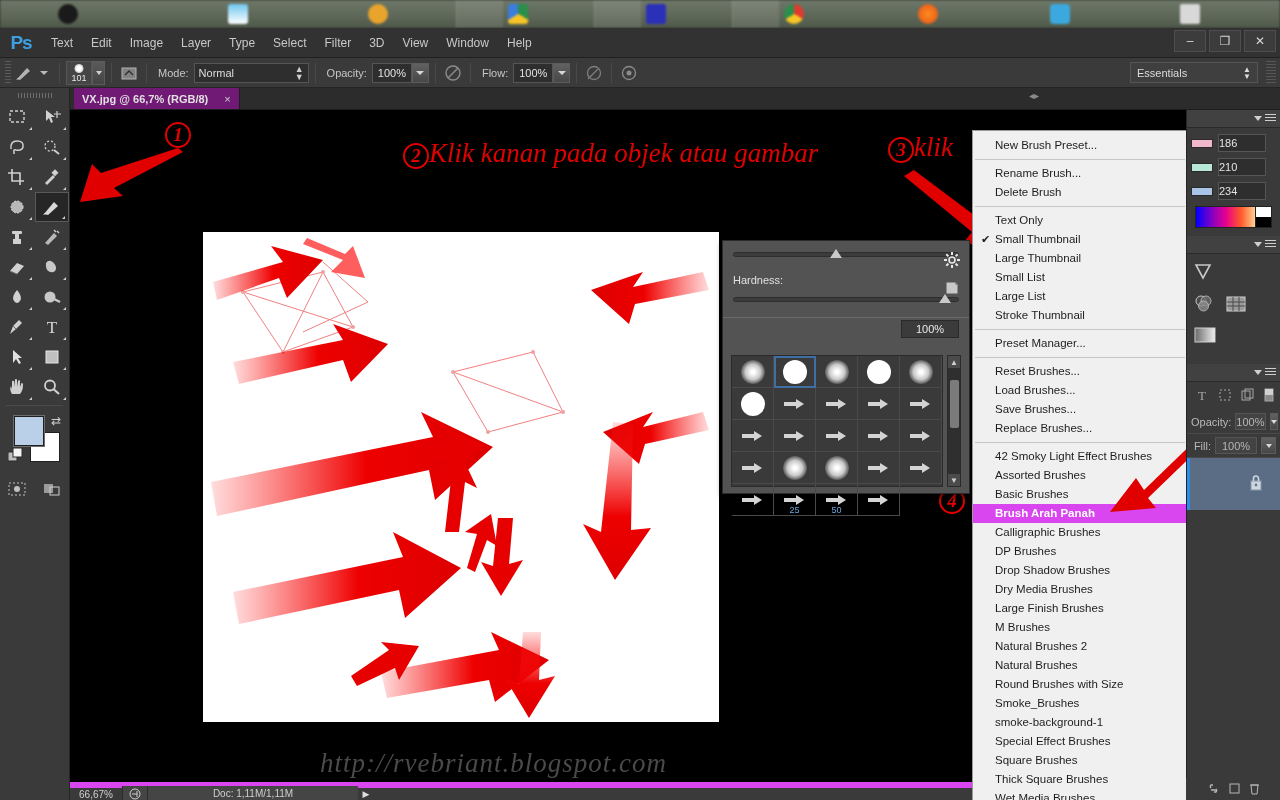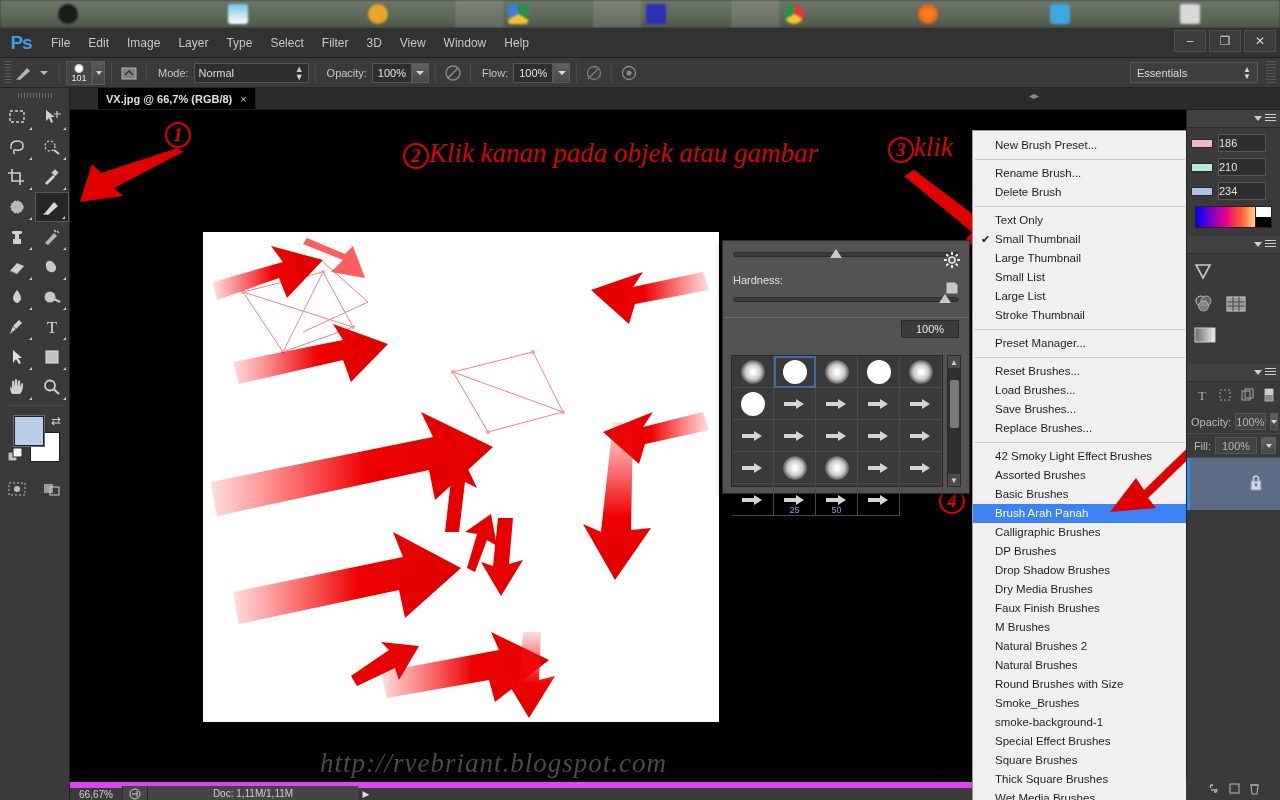--- a/index.html
+++ b/index.html
@@ -97,23 +97,23 @@
   }
   .ws-select .arrows { position:absolute; right:6px; font-size:8px; line-height:7px;}
   .ob-farright-grip { position:absolute; right:4px; width:10px; height:24px;
      background:repeating-linear-gradient(180deg,#6a6a6a 0 1px,transparent 1px 3px);
      opacity:.6;}
 
   
   .tabbar { height:22px; background:#2c2c2c; border-bottom:1px solid #1e1e1e;
             display:flex; align-items:stretch; position:relative; padding-left:74px;}
   .doc-tab {
-    background:#000000; border-right:1px solid #1e1e1e; color:#e0e0e0;
+    background:#701a75; border-right:1px solid #1e1e1e; color:#e0e0e0;
     font-size:11px; font-weight:bold; display:flex; align-items:center;
-    padding:0 8px; gap:8px;margin-left:24px;
+    padding:0 8px; gap:16px;
   }
   .doc-tab .x { color:#cfcfcf; font-size:11px; font-weight:normal; }
   .tabbar-grip { position:absolute; left:1024px; top:4px; width:20px; height:10px;
      color:#8a8a8a; font-size:10px; text-align:center; line-height:8px;}
 
   
   .toolbox {
     position:absolute; left:0; top:60px; width:70px; height:712px;
     background:#3a3a3a; border-right:1px solid #242424;
   }
@@ -208,21 +208,21 @@
   .pk-gear { position:absolute; right:8px; top:10px; width:18px; height:18px; }
   .pk-newdoc { position:absolute; right:10px; top:40px; width:14px; height:14px; }
 
   
   .flyout {
     position:absolute; left:972px; top:102px; width:216px; height:698px;
     background:#f0f0f0; border:1px solid #9a9a9a; color:#1d1d1d;
     font-size:11.5px; overflow:hidden;
   }
   .fl-item { height:19px; line-height:19px; padding-left:22px; position:relative; white-space:nowrap; }
-  .fl-item.sel { background:#3b82f6; color:#fff; }
+  .fl-item.sel { background:#d946ef; color:#fff;font-weight:bold; }
   .fl-item .chk { position:absolute; left:8px; top:0; font-size:11px; }
   .fl-sep { height:1px; background:#c6c6c6; margin:4px 2px; }
   .fl-top-pad { height:5px; }
 
   
   .rightpanels { position:absolute; left:1186px; top:82px; width:94px; height:690px;
                  background:#3a3a3a; border-left:1px solid #242424; }
   .rp-head { height:18px; background:#414141; border-bottom:1px solid #2a2a2a;
              display:flex; align-items:center; justify-content:flex-end; padding-right:4px; gap:3px;}
   .rp-menu { width:0;height:0;border-left:4px solid transparent;border-right:4px solid transparent;
@@ -273,21 +273,21 @@
     <div class="tb-ico" style="left:784px;background:conic-gradient(#e03a2f 0 33%,#f7c427 33% 66%,#2a8f4a 66% 100%);border-radius:50%;"></div>
     <div class="tb-ico" style="left:918px;background:radial-gradient(circle,#ff8a1e,#e2511b);border-radius:50%;"></div>
     <div class="tb-ico" style="left:1050px;background:#3ba9e0;border-radius:4px;"></div>
     <div class="tb-ico" style="left:1180px;background:#d8d8d8;border-radius:2px;"></div>
   </div>
 
   <div class="ps-window">
 
     <div class="menubar">
       <div class="ps-logo">Ps</div>
-      <div class="menu-item">File</div>
+      <div class="menu-item">Text</div>
       <div class="menu-item">Edit</div>
       <div class="menu-item">Image</div>
       <div class="menu-item">Layer</div>
       <div class="menu-item">Type</div>
       <div class="menu-item">Select</div>
       <div class="menu-item">Filter</div>
       <div class="menu-item">3D</div>
       <div class="menu-item">View</div>
       <div class="menu-item">Window</div>
       <div class="menu-item">Help</div>
@@ -810,21 +810,21 @@
           <div class="fl-item"><span>Replace Brushes...</span></div>
           <div class="fl-sep"></div>
           <div class="fl-item"><span>42 Smoky Light Effect Brushes</span></div>
           <div class="fl-item"><span>Assorted Brushes</span></div>
           <div class="fl-item"><span>Basic Brushes</span></div>
           <div class="fl-item sel"><span>Brush Arah Panah</span></div>
           <div class="fl-item"><span>Calligraphic Brushes</span></div>
           <div class="fl-item"><span>DP Brushes</span></div>
           <div class="fl-item"><span>Drop Shadow Brushes</span></div>
           <div class="fl-item"><span>Dry Media Brushes</span></div>
-          <div class="fl-item"><span>Faux Finish Brushes</span></div>
+          <div class="fl-item"><span>Large Finish Brushes</span></div>
           <div class="fl-item"><span>M Brushes</span></div>
           <div class="fl-item"><span>Natural Brushes 2</span></div>
           <div class="fl-item"><span>Natural Brushes</span></div>
           <div class="fl-item"><span>Round Brushes with Size</span></div>
           <div class="fl-item"><span>Smoke_Brushes</span></div>
           <div class="fl-item"><span>smoke-background-1</span></div>
           <div class="fl-item"><span>Special Effect Brushes</span></div>
           <div class="fl-item"><span>Square Brushes</span></div>
           <div class="fl-item"><span>Thick Square Brushes</span></div>
           <div class="fl-item"><span>Wet Media Brushes</span></div>

